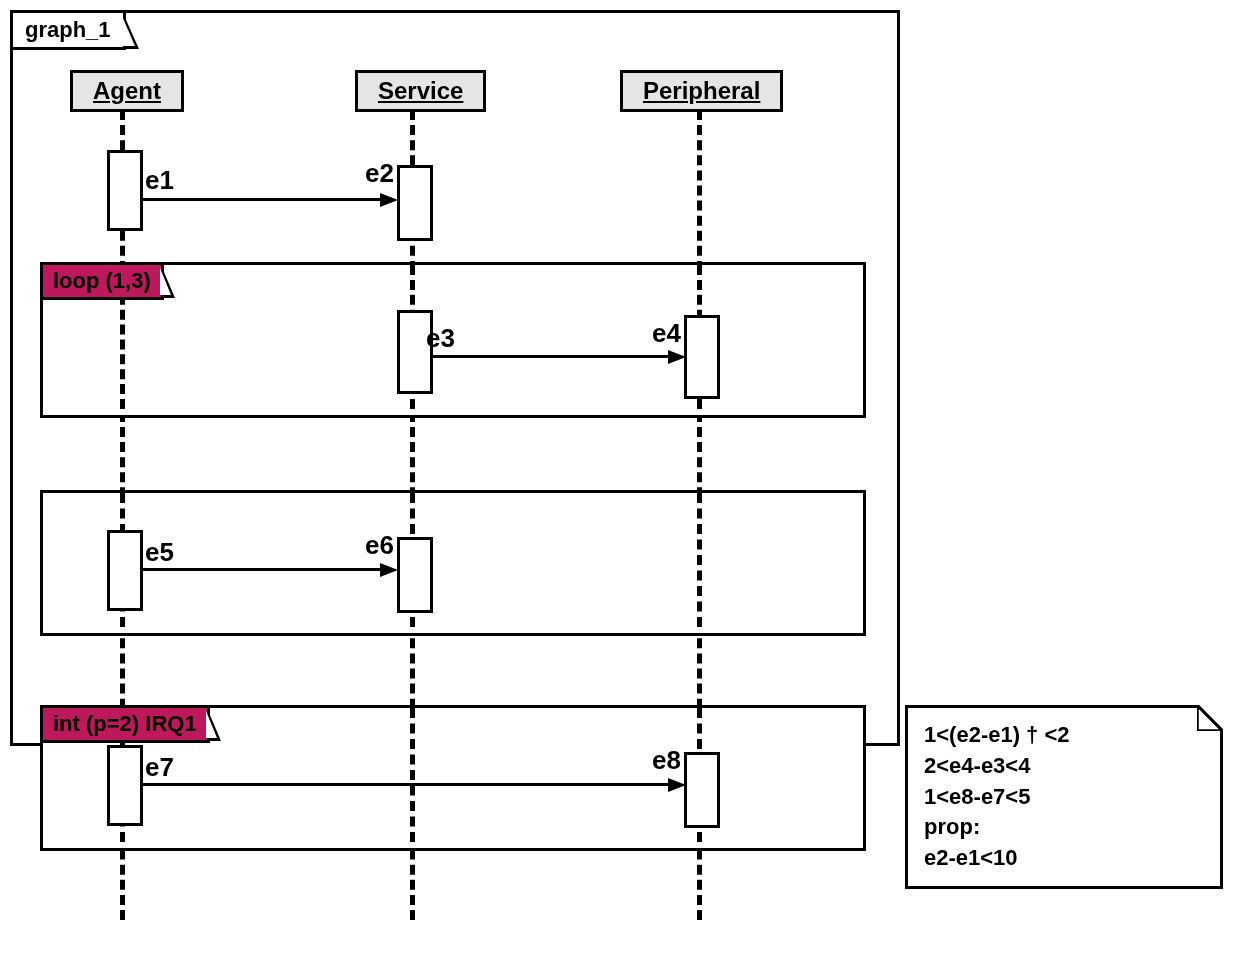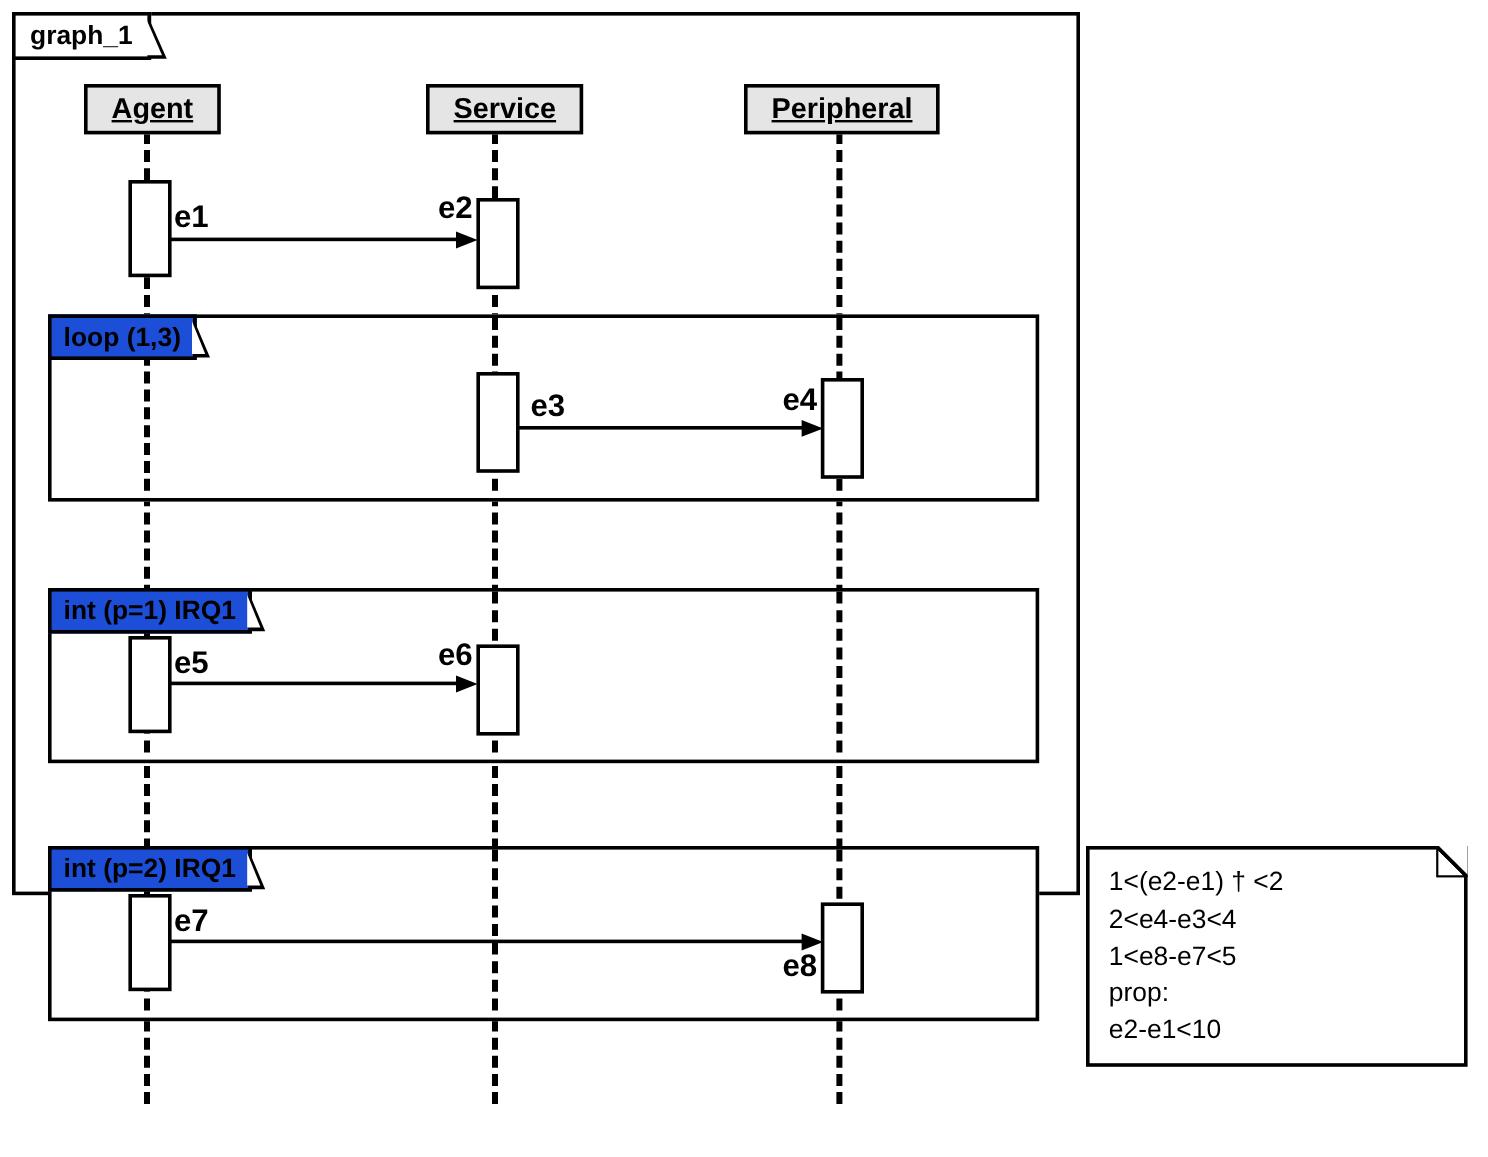--- a/index.html
+++ b/index.html
@@ -105,21 +105,21 @@
     .combined-fragment {
       position: absolute;
       border: 3px solid black;
       background: white;
       z-index: 2;
     }
     .fragment-label {
       position: absolute;
       top: -3px;
       left: -3px;
-      background: #1d4ed8;
+      background: #be185d;
       border: 3px solid black;
       padding: 3px 10px;
       font-size: 22px;
       font-weight: bold;
       z-index: 4;
     }
     .fragment-label::after {
       content: '';
       position: absolute;
       right: -14px;
@@ -137,21 +137,21 @@
       height: 0;
       border-top: 27px solid transparent;
       border-left: 11px solid white;
       z-index: 1;
     }
     .note {
       position: absolute;
       border: 3px solid black;
       padding: 12px 16px;
       font-size: 22px;
-      font-weight: normal;
+      font-weight: bold;
       background: white;
       line-height: 1.4;
     }
   </style>
 </head>
 <body>
 
 <div class="container">
 
   <div class="main-frame">
@@ -189,32 +189,28 @@
     <span>loop (1,3)</span>
     <span class="inner-notch"></span>
   </div>
 
   <div class="lifeline" style="left:110px; top:255px; height:144px; z-index:3;"></div>
   <div class="lifeline" style="left:400px; top:255px; height:144px; z-index:3;"></div>
   <div class="lifeline" style="left:687px; top:255px; height:144px; z-index:3;"></div>
 
   <div class="activation" style="left:387px; top:300px; height:78px;"></div>
   <div class="activation" style="left:674px; top:305px; height:78px;"></div>
-  <div class="event-label" style="left:432px; top:313px;">e3</div>
+  <div class="event-label" style="left:416px; top:313px;">e3</div>
   <div class="event-label" style="left:642px; top:308px;">e4</div>
   <div class="arrow" style="left:420px; top:345px;">
     <div class="arrow-line" style="left:0; width:240px;"></div>
     <div class="arrow-head right" style="left:238px;"></div>
   </div>
 
   <div class="combined-fragment" style="left:30px; top:480px; width:820px; height:140px;"></div>
-  <div class="fragment-label" style="left:30px; top:480px;">
-    <span>int (p=1) IRQ1</span>
-    <span class="inner-notch"></span>
-  </div>
   <div class="lifeline" style="left:110px; top:483px; height:134px; z-index:3;"></div>
   <div class="lifeline" style="left:400px; top:483px; height:134px; z-index:3;"></div>
   <div class="lifeline" style="left:687px; top:483px; height:134px; z-index:3;"></div>
 
   <div class="activation" style="left:97px; top:520px; height:75px;"></div>
   <div class="activation" style="left:387px; top:527px; height:70px;"></div>
   <div class="event-label" style="left:135px; top:527px;">e5</div>
   <div class="event-label" style="left:355px; top:520px;">e6</div>
   <div class="arrow" style="left:130px; top:558px;">
     <div class="arrow-line" style="left:0; width:242px;"></div>
@@ -226,21 +222,21 @@
     <span>int (p=2) IRQ1</span>
     <span class="inner-notch"></span>
   </div>
   <div class="lifeline" style="left:110px; top:698px; height:134px; z-index:3;"></div>
   <div class="lifeline" style="left:400px; top:698px; height:134px; z-index:3;"></div>
   <div class="lifeline" style="left:687px; top:698px; height:134px; z-index:3;"></div>
 
   <div class="activation" style="left:97px; top:735px; height:75px;"></div>
   <div class="activation" style="left:674px; top:742px; height:70px;"></div>
   <div class="event-label" style="left:135px; top:742px;text-align:center;">e7</div>
-  <div class="event-label" style="left:642px; top:779px;">e8</div>
+  <div class="event-label" style="left:642px; top:735px;">e8</div>
   <div class="arrow" style="left:130px; top:773px;">
     <div class="arrow-line" style="left:0; width:530px;"></div>
     <div class="arrow-head right" style="left:528px;"></div>
   </div>
 
   <div class="note" style="left:895px; top:695px; width:280px;">
     <div>1&lt;(e2-e1) † &lt;2</div>
     <div>2&lt;e4-e3&lt;4</div>
     <div>1&lt;e8-e7&lt;5</div>
     <div>prop:</div>

